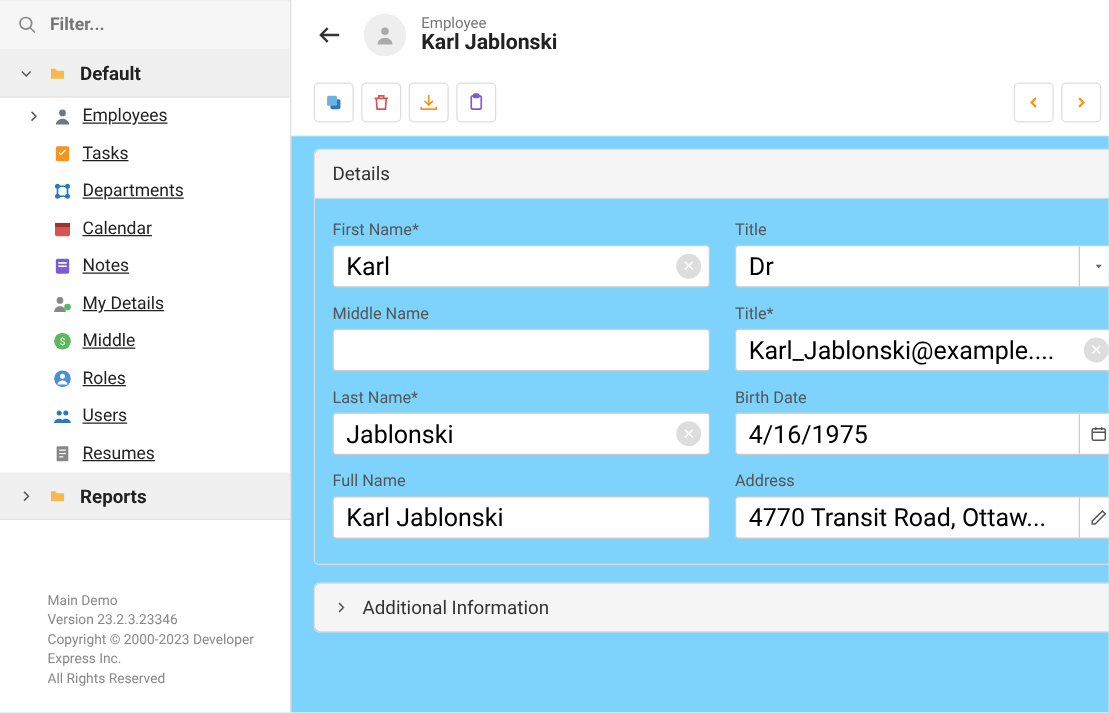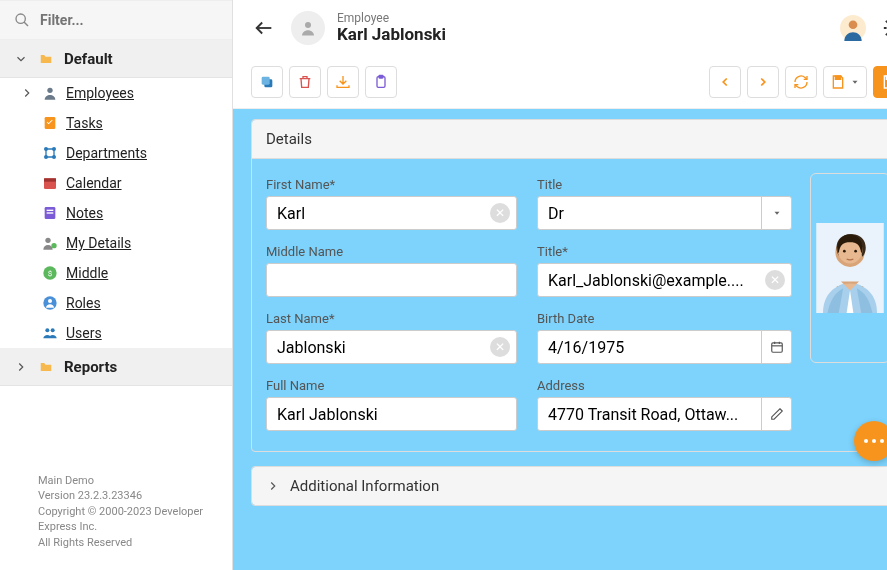--- a/index.html
+++ b/index.html
@@ -35,21 +35,21 @@
 .toolbar .sp { flex: 1; }
 .content { flex: 1; overflow-y: auto; padding: 10px 18px 20px 18px; background: #7dd3fc; }
 .panel { border: 1px solid #ddd; border-radius: 4px; margin-bottom: 14px; }
 .panel-hd { background: #f5f5f5; padding: 10px 14px; font-size: 15px; color: #333; border-bottom: 1px solid #ddd; border-radius: 4px 4px 0 0; }
 .panel-hd.collapsible { display: flex; align-items: center; gap: 10px; cursor: pointer; border-bottom: none; border-radius: 4px; }
 .panel-body { padding: 14px; display: flex; gap: 18px; }
 .form-cols { display: flex; gap: 20px; flex: 1; }
 .col { flex: 1; display: flex; flex-direction: column; gap: 4px; }
 .fld-label { font-size: 13px; color: #555; margin-top: 4px; }
 .fld-wrap { position: relative; display: flex; align-items: center; border: 1px solid #ccc; border-radius: 3px; height: 34px; background: #fff; margin-bottom: 6px; }
-.fld-wrap input { flex: 1; border: none; padding: 0 10px; font-size: 16px; outline: none; background: transparent; min-width: 0; }
+.fld-wrap input { flex: 1; border: none; padding: 0 10px; font-size: 20px; outline: none; background: transparent; min-width: 0; }
 .fld-wrap .clear { width: 20px; height: 20px; border-radius: 50%; background: #ddd; color: #fff; font-size: 12px; display: flex; align-items: center; justify-content: center; margin-right: 6px; cursor: pointer; }
 .fld-wrap .drop { width: 30px; border-left: 1px solid #ccc; height: 100%; display: flex; align-items: center; justify-content: center; cursor: pointer; }
 .photo-col { width: 80px; display: flex; flex-direction: column; align-items: center; position: relative; }
 .photo-box { width: 80px; height: 190px; border: 1px solid #ddd; border-radius: 6px; display: flex; align-items: center; justify-content: center; overflow: hidden; }
 .fab { width: 40px; height: 40px; border-radius: 50%; background: #f7941d; position: absolute; bottom: -24px; right: -4px; display: flex; align-items: center; justify-content: center; cursor: pointer; box-shadow: 0 2px 6px rgba(0,0,0,.2); }
 .fab span { width: 4px; height: 4px; background: #fff; border-radius: 50%; margin: 0 2px; }
 .scrollbar { position: absolute; right: 0; top: 118px; width: 10px; bottom: 0; background: #f5f5f5; }
 .scrollbar .thumb { width: 8px; margin-left: 1px; background: #c7c7c7; border-radius: 4px; height: 120px; }
 svg { display: block; }
 </style>
@@ -142,20 +142,29 @@
         </svg>
       <span class="label">Roles</span>
     </div>
     <div class="nav-item sub">
       <svg width="16" height="16" viewBox="0 0 24 24" fill="#2a7ab9">
           <circle cx="8" cy="8" r="3"></circle>
           <circle cx="16" cy="8" r="3"></circle>
           <path d="M2 20c0-3 3-5 6-5s6 2 6 5zM10 20c0-3 3-5 6-5s6 2 6 5z"></path>
         </svg>
       <span class="label">Users</span>
+    </div>
+    <div class="nav-item sub">
+      <svg width="16" height="16" viewBox="0 0 24 24" fill="#888">
+          <rect x="5" y="3" width="14" height="18" rx="1"></rect>
+          <rect x="8" y="7" width="8" height="1.5" fill="#fff"></rect>
+          <rect x="8" y="11" width="8" height="1.5" fill="#fff"></rect>
+          <rect x="8" y="15" width="5" height="1.5" fill="#fff"></rect>
+        </svg>
+      <span class="label">Resumes</span>
     </div>
 
     <div class="nav-group">
       <svg width="14" height="14" viewBox="0 0 24 24" fill="none" stroke="#555" stroke-width="2">
           <polyline points="9 6 15 12 9 18"></polyline>
         </svg>
       <svg width="16" height="14" viewBox="0 0 24 24" fill="#f7b84d">
           <path d="M3 5h6l2 3h10v11H3z"></path>
         </svg>
       <span class="label">Reports</span>

